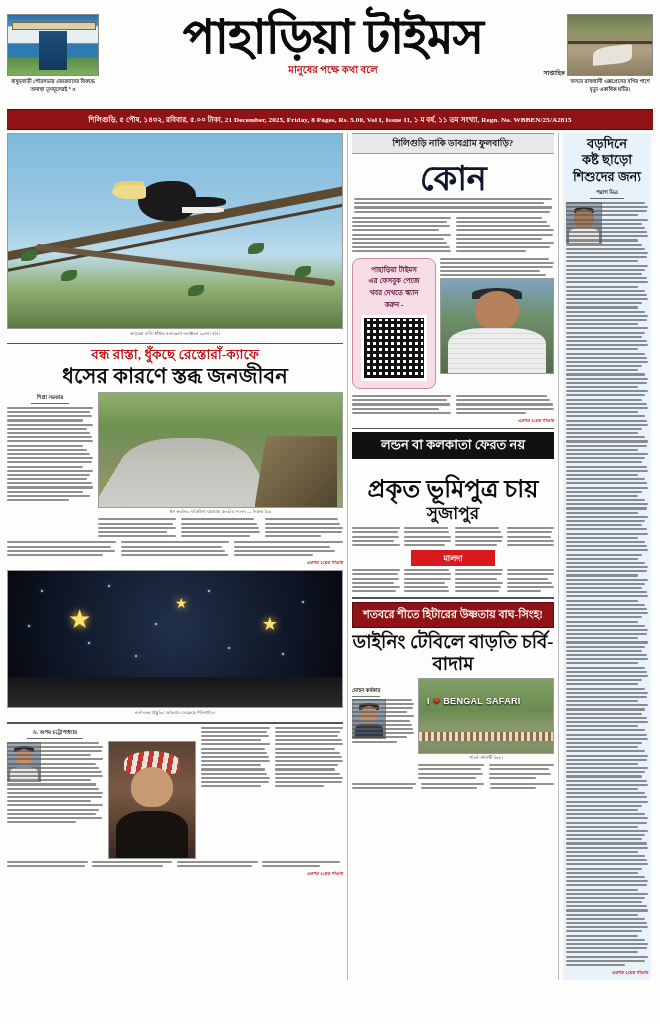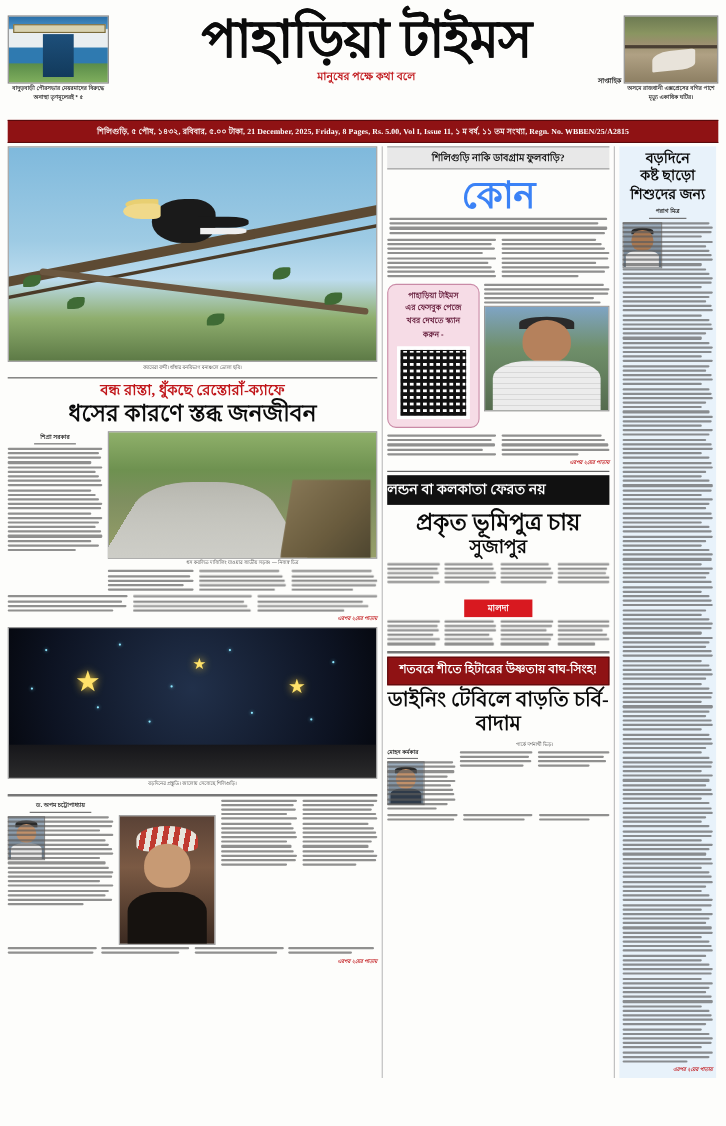--- a/index.html
+++ b/index.html
@@ -88,34 +88,34 @@
   .fakeline { height:2.1px; background:#5c5c5c; margin-bottom:2.1px; border-radius:1px; opacity:.68; }
   .fakeline.s1{width:100%} .fakeline.s2{width:96%} .fakeline.s3{width:88%}
   .fakeline.s4{width:99%} .fakeline.s5{width:72%} .fakeline.s6{width:93%}
 
   .hl-kicker {
     background:#e8e8e8; text-align:center; font-weight:700; color:#111;
     font-size: 9px; padding: 2px 0; border-top:1px solid #999; border-bottom:1px solid #999;
     font-family:"Liberation Serif","DejaVu Serif",serif;
   }
   .hl-mega {
-    text-align:center; font-weight:700; color:#3b82f6;
+    text-align:center; font-weight:700; color:#0f172a;
     font-family:"Liberation Serif","DejaVu Serif",serif;
     font-size: 34px; line-height: 1.12; letter-spacing:-0.5px;
   }
   .hl-red {
     text-align:center; font-weight:700; color:#c0161a; font-size: 13.5px;
     font-family:"Liberation Serif","DejaVu Serif",serif; line-height:1.2;
   }
   .hl-black {
     text-align:center; font-weight:700; color:#0a0a0a; font-size: 18px;
     font-family:"Liberation Serif","DejaVu Serif",serif; line-height:1.2;
   }
   .hl-blackbar {
-    background:#111; color:#fff; font-weight:700;
+    background:#111; color:#fff; text-align:center; font-weight:700;
     font-size: 13px; padding: 3px 0; font-family:"Liberation Serif","DejaVu Serif",serif;
   }
   .hl-redbar {
     background:#8f1214; color:#fff; text-align:center; font-weight:700;
     font-size: 11px; padding: 2.5px 0; font-family:"Liberation Serif","DejaVu Serif",serif;
     border:1px solid #5a0a0c;
   }
   .byline { text-align:center; font-size:5.4px; font-weight:700; color:#1c1c1c; padding:2px 0 3px; }
   .byline-u { border-bottom:1px solid #666; display:inline-block; padding:0 6px 1px; }
   .caption { font-size:4.4px; color:#333; text-align:center; padding:1.5px 0 2px; font-style:normal; }
@@ -264,21 +264,21 @@
     background-image:
       repeating-linear-gradient(0deg,#111 0 3px,transparent 3px 6px),
       repeating-linear-gradient(90deg,#111 0 3px,transparent 3px 6px);
     background-size: 6px 6px, 6px 6px;
     border: 3px solid #fff; box-shadow: inset 0 0 0 1px #111;
   }
 
   .blue-col { background:#e8f2fa; padding: 3px; }
   .badge-red {
     background:#d81920; color:#fff; font-weight:700; font-size:8px;
-    text-align:center; padding:1.5px 0; width:62px; margin: 12px auto 3px;
+    text-align:center; padding:1.5px 0; width:84px; margin: 2px auto 3px;
     font-family:"Liberation Serif","DejaVu Serif",serif;
   }
   .two-col { column-count:2; column-gap:5px; }
   .three-col { column-count:3; column-gap:5px; }
   .four-col { column-count:4; column-gap:4px; }
 </style>
 </head>
 <body>
 
 <div class="page">
@@ -576,21 +576,21 @@
         <div class="fakeline s2"></div>
           <div class="fakeline s4"></div>
           <div class="fakeline s1"></div>
         <div class="fakeline s5"></div>
       </div>
       <div class="contd">এরপর ২য়ের পাতায়</div>
 
       <div class="rule"></div>
 
       <div class="hl-blackbar">লন্ডন বা কলকাতা ফেরত নয়</div>
-      <div class="hl-black" style="font-size:21px;margin-top:4px">প্রকৃত ভূমিপুত্র চায়</div>
+      <div class="hl-black" style="font-size:24px;margin-top:16px">প্রকৃত ভূমিপুত্র চায়</div>
       <div class="hl-black" style="font-size:17px;margin-bottom:3px">সুজাপুর</div>
 
       <div class="txt four-col">
         <div class="fakeline s1"></div>
           <div class="fakeline s2"></div>
           <div class="fakeline s4"></div>
         <div class="fakeline s3"></div>
           <div class="fakeline s1"></div>
           <div class="fakeline s6"></div>
         <div class="fakeline s2"></div>
@@ -659,20 +659,27 @@
               <div class="fakeline s1"></div>
               <div class="fakeline s6"></div>
             <div class="fakeline s2"></div>
               <div class="fakeline s4"></div>
               <div class="fakeline s1"></div>
             <div class="fakeline s3"></div>
               <div class="fakeline s5"></div>
           </div>
         </div>
         <div style="flex:1">
+          <div class="photo ph-safari">
+            <div class="sign">I
+              <span class="heart">❤</span>
+              <span>BENGAL SAFARI</span>
+            </div>
+            <div class="fence"></div>
+          </div>
           <div class="caption">পার্কে দর্শনার্থী ভিড়।</div>
           <div class="txt two-col">
             <div class="fakeline s1"></div>
               <div class="fakeline s2"></div>
               <div class="fakeline s4"></div>
             <div class="fakeline s3"></div>
               <div class="fakeline s1"></div>
               <div class="fakeline s6"></div>
             <div class="fakeline s2"></div>
               <div class="fakeline s5"></div>

